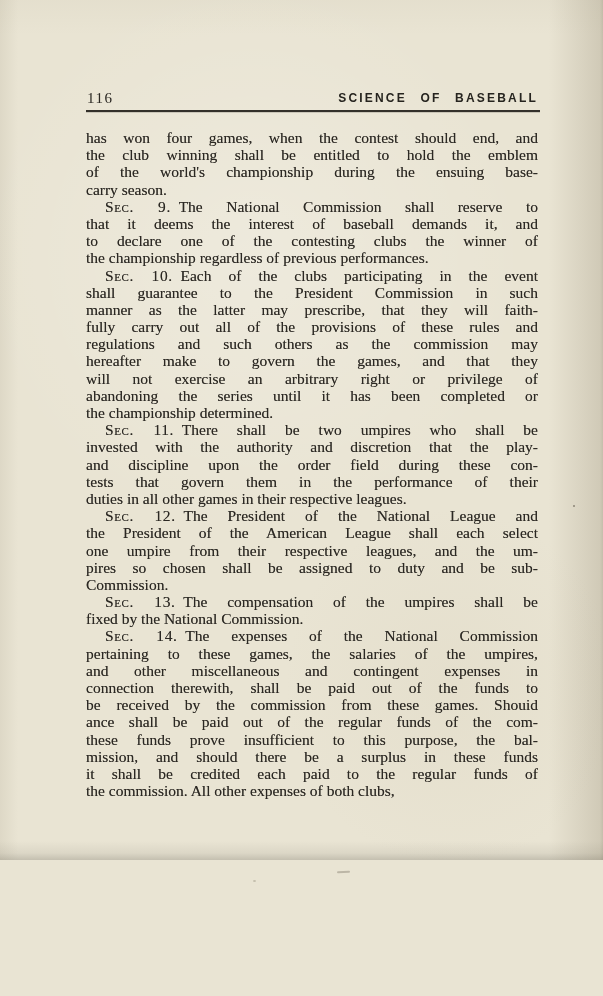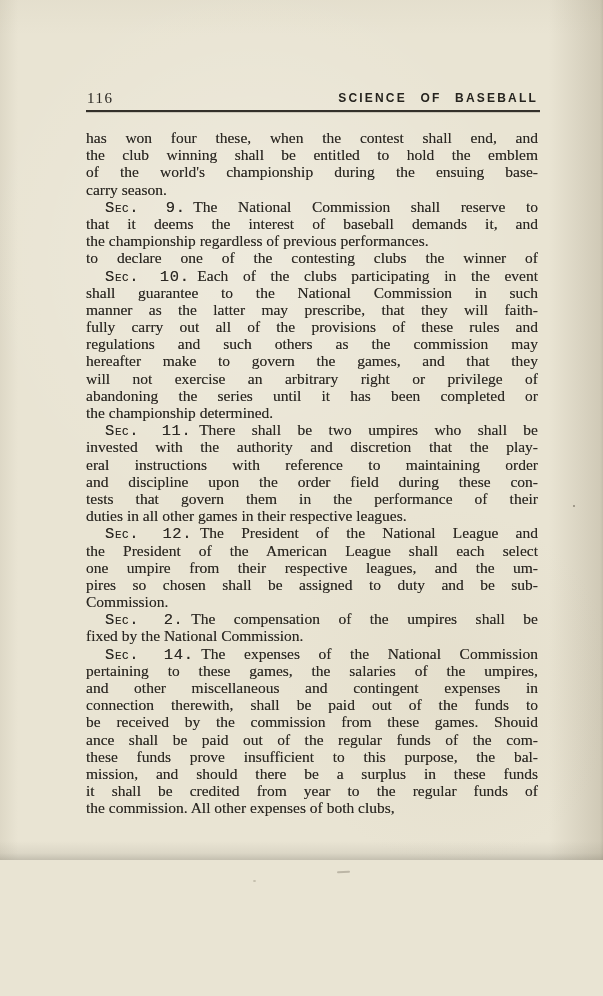--- a/index.html
+++ b/index.html
@@ -82,21 +82,20 @@
     text-align-last: justify;
     white-space: normal;
     height: 17.2px;
     overflow: visible;
   }
   .line.last { text-align-last: left; }
   .line.indent { padding-left: 19px; }
   .sec {
     font-variant: small-caps;
     letter-spacing: 0.6px;
-    font-family: Liberation Mono, monospace;
   }
 
   
   .speck {
     position: absolute;
     background: rgba(72,66,54,0.55);
     border-radius: 50%;
   }
   .speck.s1 { left: 573px; top: 505px; width: 2px; height: 2px; }
   .speck.s2 { left: 337px; top: 871px; width: 13px; height: 1.5px; border-radius: 1px; background: rgba(105,98,82,0.35); transform: rotate(-2deg); }
@@ -108,71 +107,70 @@
 <div class="scan-root">
 
   <div class="running-head">
     <span class="page-number">116</span>
     <span class="head-title">SCIENCE OF BASEBALL</span>
   </div>
   <div class="head-rule"></div>
 
   <div class="text-block" id="text-block">
       <div class="para">
-        <div class="line">has won four these, when the contest shall end, and</div>
+        <div class="line">has won four games, when the contest should end, and</div>
         <div class="line">the club winning shall be entitled to hold the emblem</div>
         <div class="line">of the world's championship during the ensuing base-</div>
         <div class="line last">carry season.</div>
       </div>
       <div class="para">
         <div class="line indent"><span class="sec">Sec. 9.</span> The National Commission shall reserve to</div>
         <div class="line">that it deems the interest of baseball demands it, and</div>
+        <div class="line">to declare one of the contesting clubs the winner of</div>
         <div class="line last">the championship regardless of previous performances.</div>
-        <div class="line">to declare one of the contesting clubs the winner of</div>
       </div>
       <div class="para">
         <div class="line indent"><span class="sec">Sec. 10.</span> Each of the clubs participating in the event</div>
-        <div class="line">shall guarantee to the National Commission in such</div>
+        <div class="line">shall guarantee to the President Commission in such</div>
         <div class="line">manner as the latter may prescribe, that they will faith-</div>
         <div class="line">fully carry out all of the provisions of these rules and</div>
         <div class="line">regulations and such others as the commission may</div>
         <div class="line">hereafter make to govern the games, and that they</div>
         <div class="line">will not exercise an arbitrary right or privilege of</div>
         <div class="line">abandoning the series until it has been completed or</div>
         <div class="line last">the championship determined.</div>
       </div>
       <div class="para">
         <div class="line indent"><span class="sec">Sec. 11.</span> There shall be two umpires who shall be</div>
         <div class="line">invested with the authority and discretion that the play-</div>
-        <div class="line">eral instructions with reference to maintaining order</div>
         <div class="line">and discipline upon the order field during these con-</div>
         <div class="line">tests that govern them in the performance of their</div>
         <div class="line last">duties in all other games in their respective leagues.</div>
       </div>
       <div class="para">
         <div class="line indent"><span class="sec">Sec. 12.</span> The President of the National League and</div>
         <div class="line">the President of the American League shall each select</div>
         <div class="line">one umpire from their respective leagues, and the um-</div>
         <div class="line">pires so chosen shall be assigned to duty and be sub-</div>
         <div class="line last">Commission.</div>
       </div>
       <div class="para">
-        <div class="line indent"><span class="sec">Sec. 2.</span> The compensation of the umpires shall be</div>
+        <div class="line indent"><span class="sec">Sec. 13.</span> The compensation of the umpires shall be</div>
         <div class="line last">fixed by the National Commission.</div>
       </div>
       <div class="para">
         <div class="line indent"><span class="sec">Sec. 14.</span> The expenses of the National Commission</div>
         <div class="line">pertaining to these games, the salaries of the umpires,</div>
         <div class="line">and other miscellaneous and contingent expenses in</div>
         <div class="line">connection therewith, shall be paid out of the funds to</div>
         <div class="line">be received by the commission from these games. Shouid</div>
         <div class="line">ance shall be paid out of the regular funds of the com-</div>
         <div class="line">these funds prove insufficient to this purpose, the bal-</div>
         <div class="line">mission, and should there be a surplus in these funds</div>
-        <div class="line">it shall be credited from year to the regular funds of</div>
+        <div class="line">it shall be credited each paid to the regular funds of</div>
         <div class="line last">the commission. All other expenses of both clubs,</div>
       </div>
     </div>
 
   <div class="speck s1"></div>
   <div class="speck s2"></div>
   <div class="speck s3"></div>
 
 </div>
 

